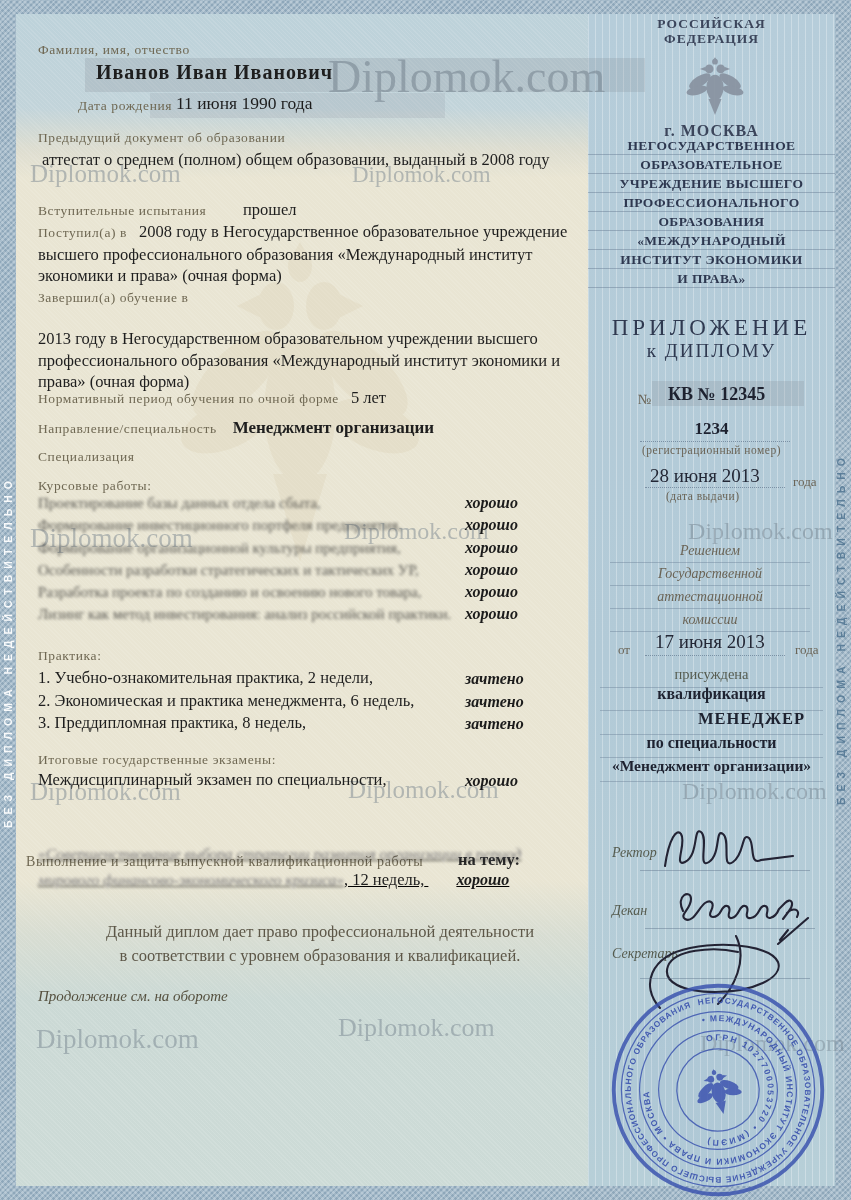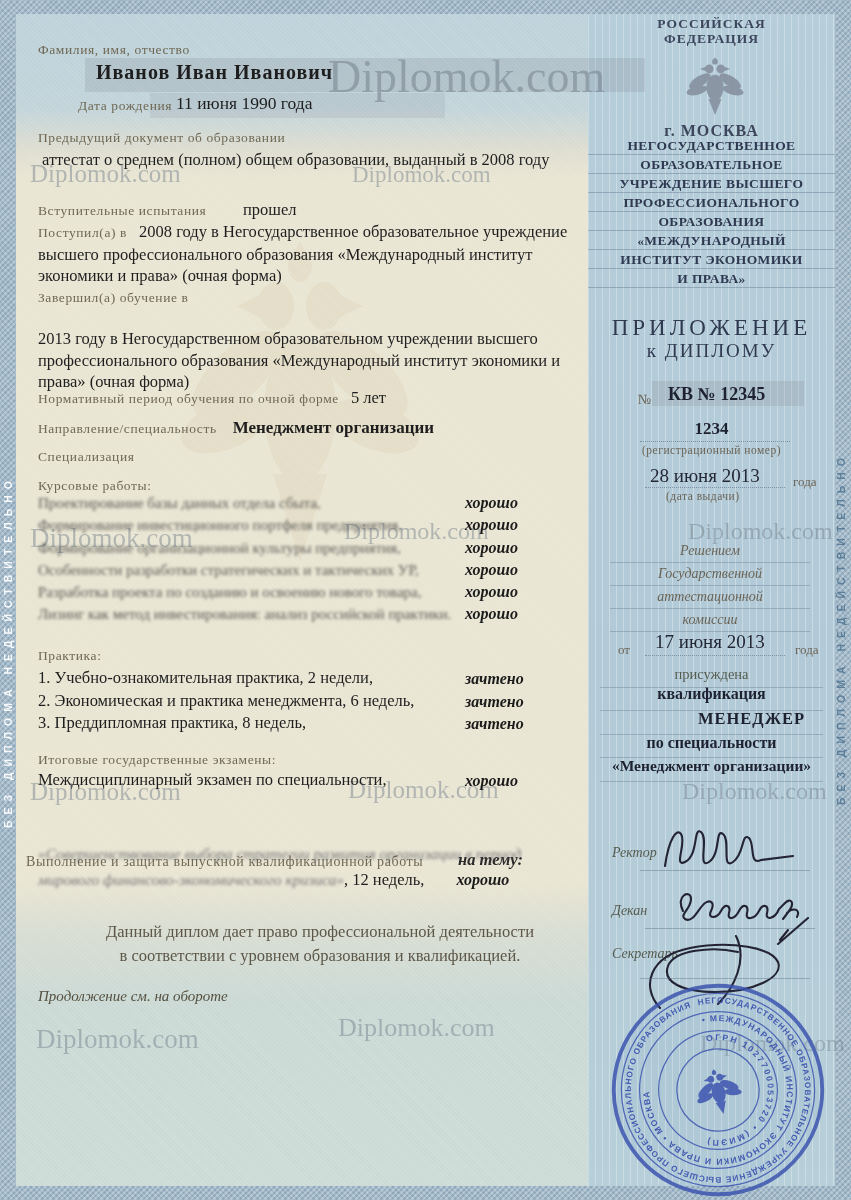--- a/index.html
+++ b/index.html
@@ -166,23 +166,23 @@
   </div>
 
   <div class="abs lbl" style="left:38px;top:752px;">Итоговые государственные экзамены:</div>
   <div class="abs" style="left:38px;top:770px;width:552px;">
     <span class="val">Междисциплинарный экзамен по специальности,</span>
     <span class="grade abs" style="left:427px;top:2px;">хорошо</span>
   </div>
 
   <div class="abs" style="left:26px;top:818px;width:552px;margin-top:34px;">
     <span class="lbl" style="font-size:14px;">Выполнение и защита выпускной квалификационной работы</span>
-    <span class="abs" style="left:432px;top:-2px;font-style:italic;font-weight:bold;font-size:16.5px;color:#2a2a2a;">на тему:</span>
-  </div>
-  <div class="abs" style="left:38px;top:841px;width:552px;line-height:26px;font-style:italic;">
+    <span class="abs" style="left:432px;top:-2px;font-weight:bold;font-size:16.5px;color:#2a2a2a;">на тему:</span>
+  </div>
+  <div class="abs" style="left:38px;top:841px;width:552px;line-height:26px;font-style:italic;text-decoration:underline;">
     <div class="blurred" style="color:#4a4a55;font-size:15.5px;">«Совершенствование выбора стратегии развития организации в период</div>
     <div>
       <span class="blurred" style="color:#4a4a55;font-size:15.5px;">мирового финансово-экономического кризиса»</span><span class="val" style="font-style:normal;">, 12 недель,</span>
       <span class="grade" style="margin-left:28px;">хорошо</span>
     </div>
   </div>
 
   <div class="abs" style="left:70px;top:920px;width:500px;text-align:center;color:#5d5748;font-size:16.5px;line-height:24px;">
     <div>Данный диплом дает право профессиональной деятельности</div>
     <div>в соответствии с уровнем образования и квалификацией.</div>

